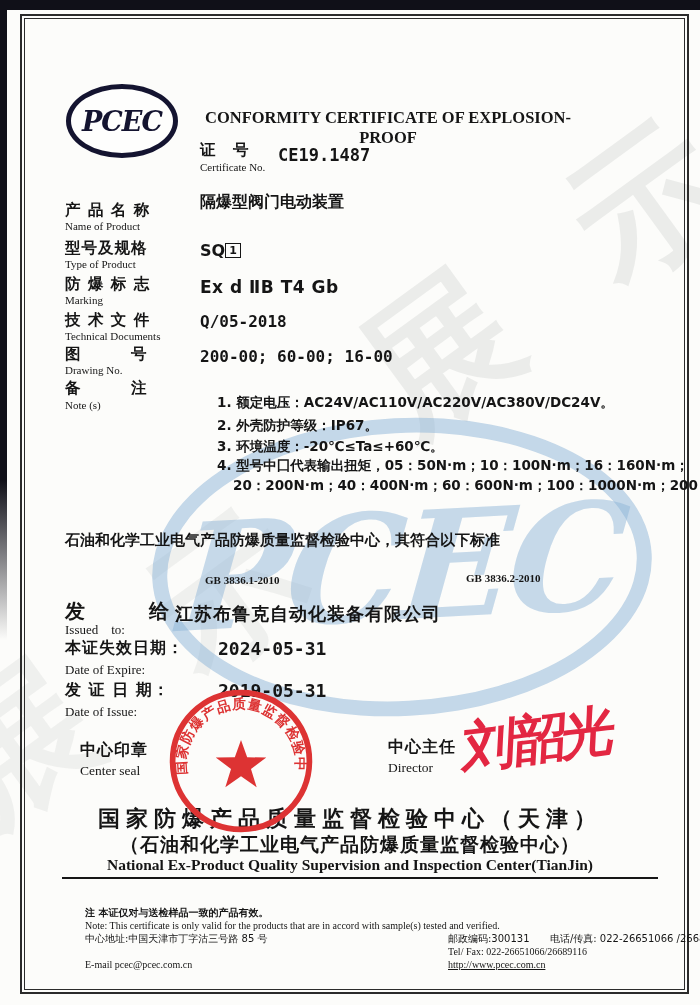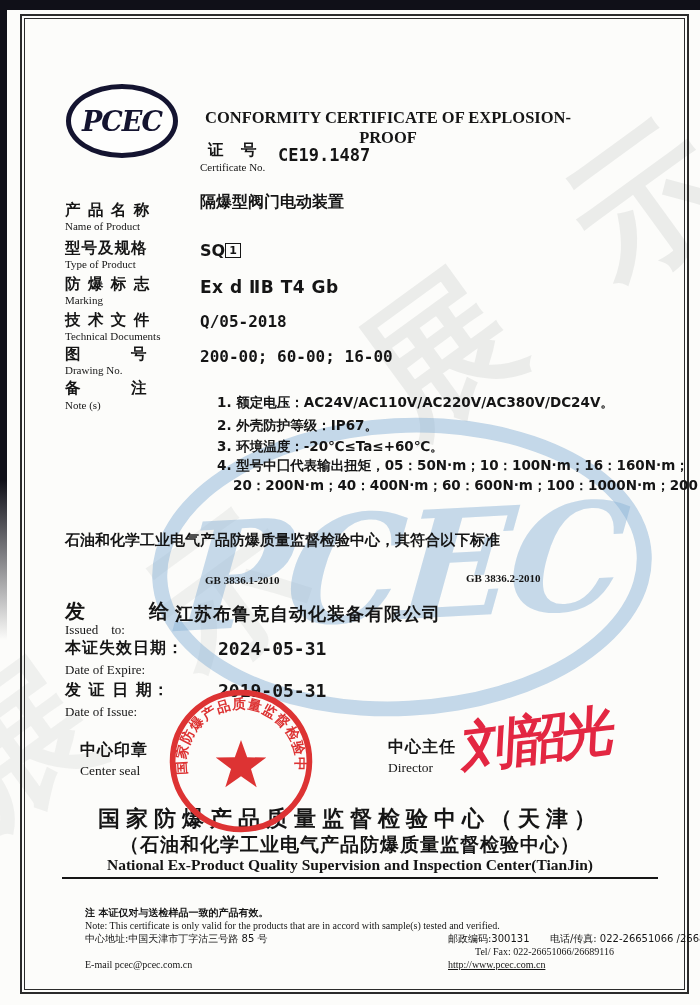--- a/index.html
+++ b/index.html
@@ -82,21 +82,21 @@
   <div class="abs edge-left"></div>
   <div class="abs frame">
       <div class="frame-inner"></div>
     </div>
 
   <div class="abs logo content">
       <span>PCEC</span>
     </div>
   <div class="abs title-en content">CONFORMITY CERTIFICATE OF EXPLOSION-PROOF</div>
 
-  <div class="abs lbl-cn content" style="left:200px;top:140px;margin-left:8px;">证　号</div>
+  <div class="abs lbl-cn content" style="left:200px;top:140px;">证　号</div>
   <div class="abs lbl-en content" style="left:200px;top:161px;">Certificate No.</div>
   <div class="abs val num content" style="left:278px;top:145px;font-size:17px;">CE19.1487</div>
 
   <div class="abs lbl-cn content" style="left:65px;top:200px;">产 品 名 称</div>
   <div class="abs lbl-en content" style="left:65px;top:220px;">Name of Product</div>
   <div class="abs val content" style="left:200px;top:192px;">隔爆型阀门电动装置</div>
 
   <div class="abs lbl-cn content" style="left:65px;top:238px;">型号及规格</div>
   <div class="abs lbl-en content" style="left:65px;top:258px;">Type of Product</div>
   <div class="abs val content" style="left:200px;top:241px;"><span>SQ</span><span class="boxed">1</span></div>
@@ -164,16 +164,16 @@
   <div class="abs fine content" style="left:85px;top:906px;font-weight:bold;">注 本证仅对与送检样品一致的产品有效。</div>
   <div class="abs fine fine-serif content" style="left:85px;top:919px;">Note: This certificate is only valid for the products that are in accord with sample(s) tested and verified.</div>
   <div class="abs fine content" style="left:85px;top:932px;">中心地址:中国天津市丁字沽三号路 85 号</div>
   <div class="abs fine fine-serif content" style="left:85px;top:958px;">E-mail pcec@pcec.com.cn</div>
 
   <div class="abs fine content" style="left:448px;top:932px;">
     <span>邮政编码:300131</span>
     <span style="display:inline-block;width:14px;"></span>
     <span>电话/传真: 022-26651066 /26689116</span>
   </div>
-  <div class="abs fine fine-serif content" style="left:448px;top:945px;margin-left:27px;">Tel/ Fax: 022-26651066/26689116</div>
+  <div class="abs fine fine-serif content" style="left:448px;top:945px;">Tel/ Fax: 022-26651066/26689116</div>
   <div class="abs fine fine-serif content" style="left:448px;top:958px;text-decoration:underline;">http://www.pcec.com.cn</div>
 
 </div>
 
 </body></html>

